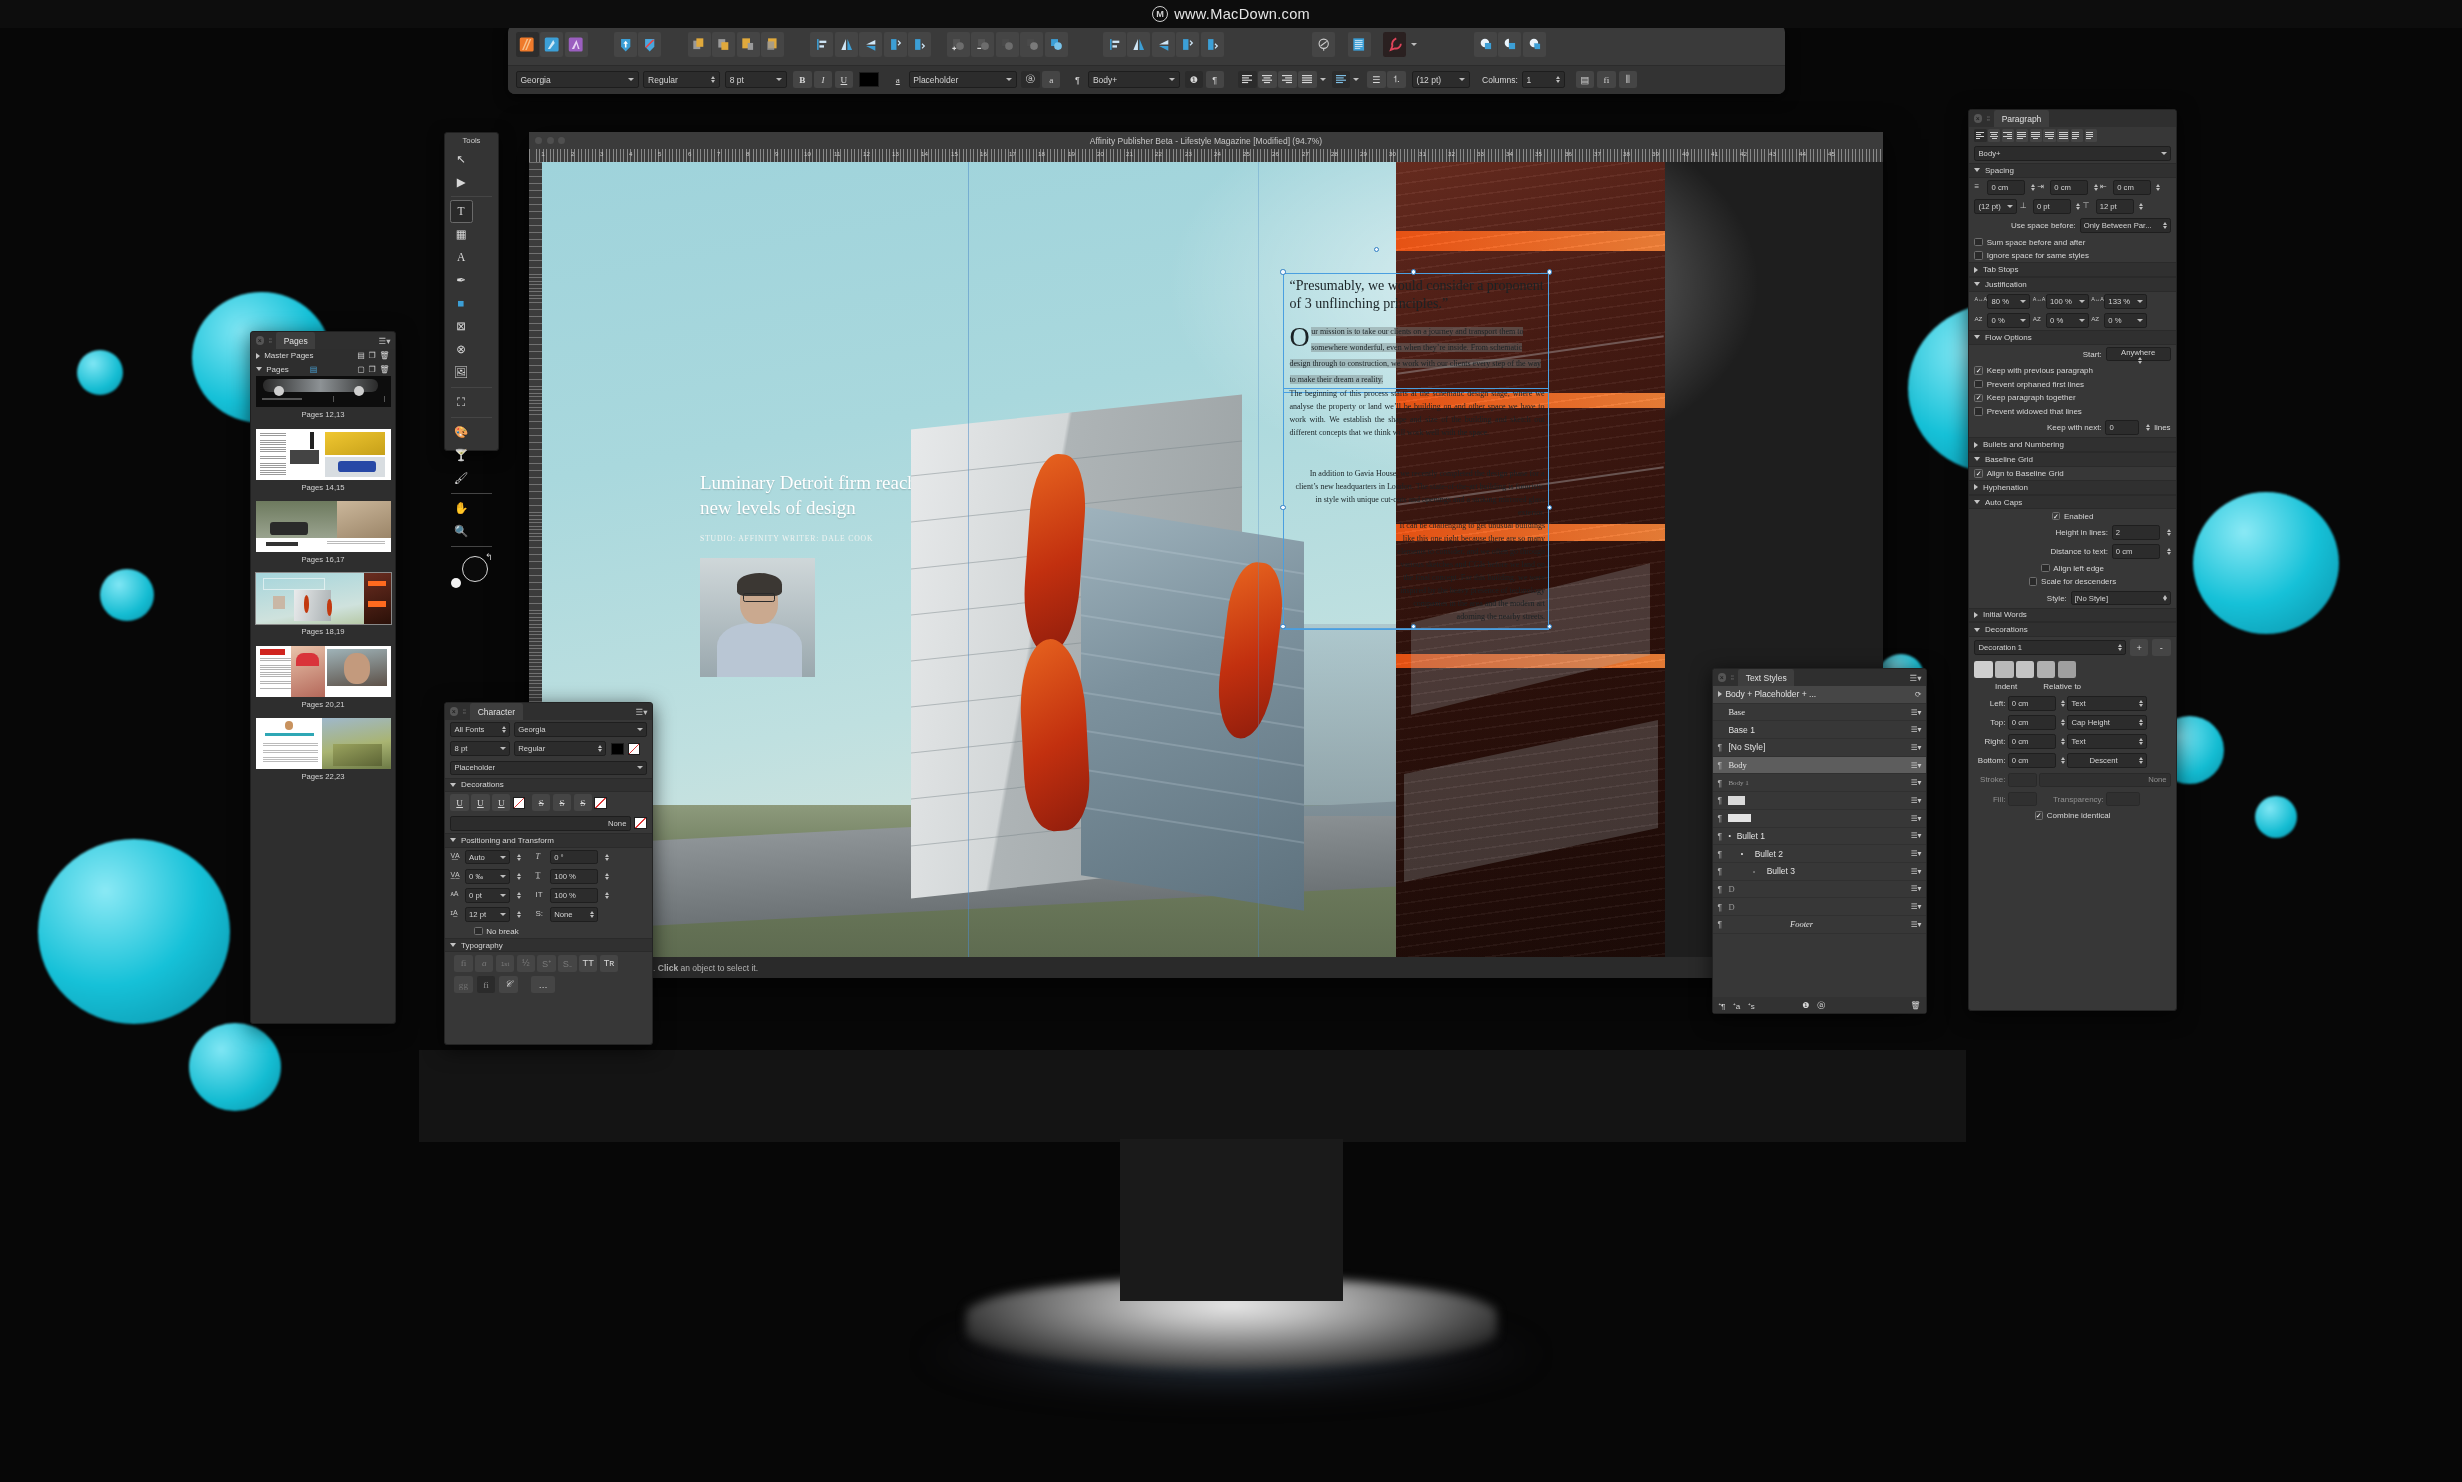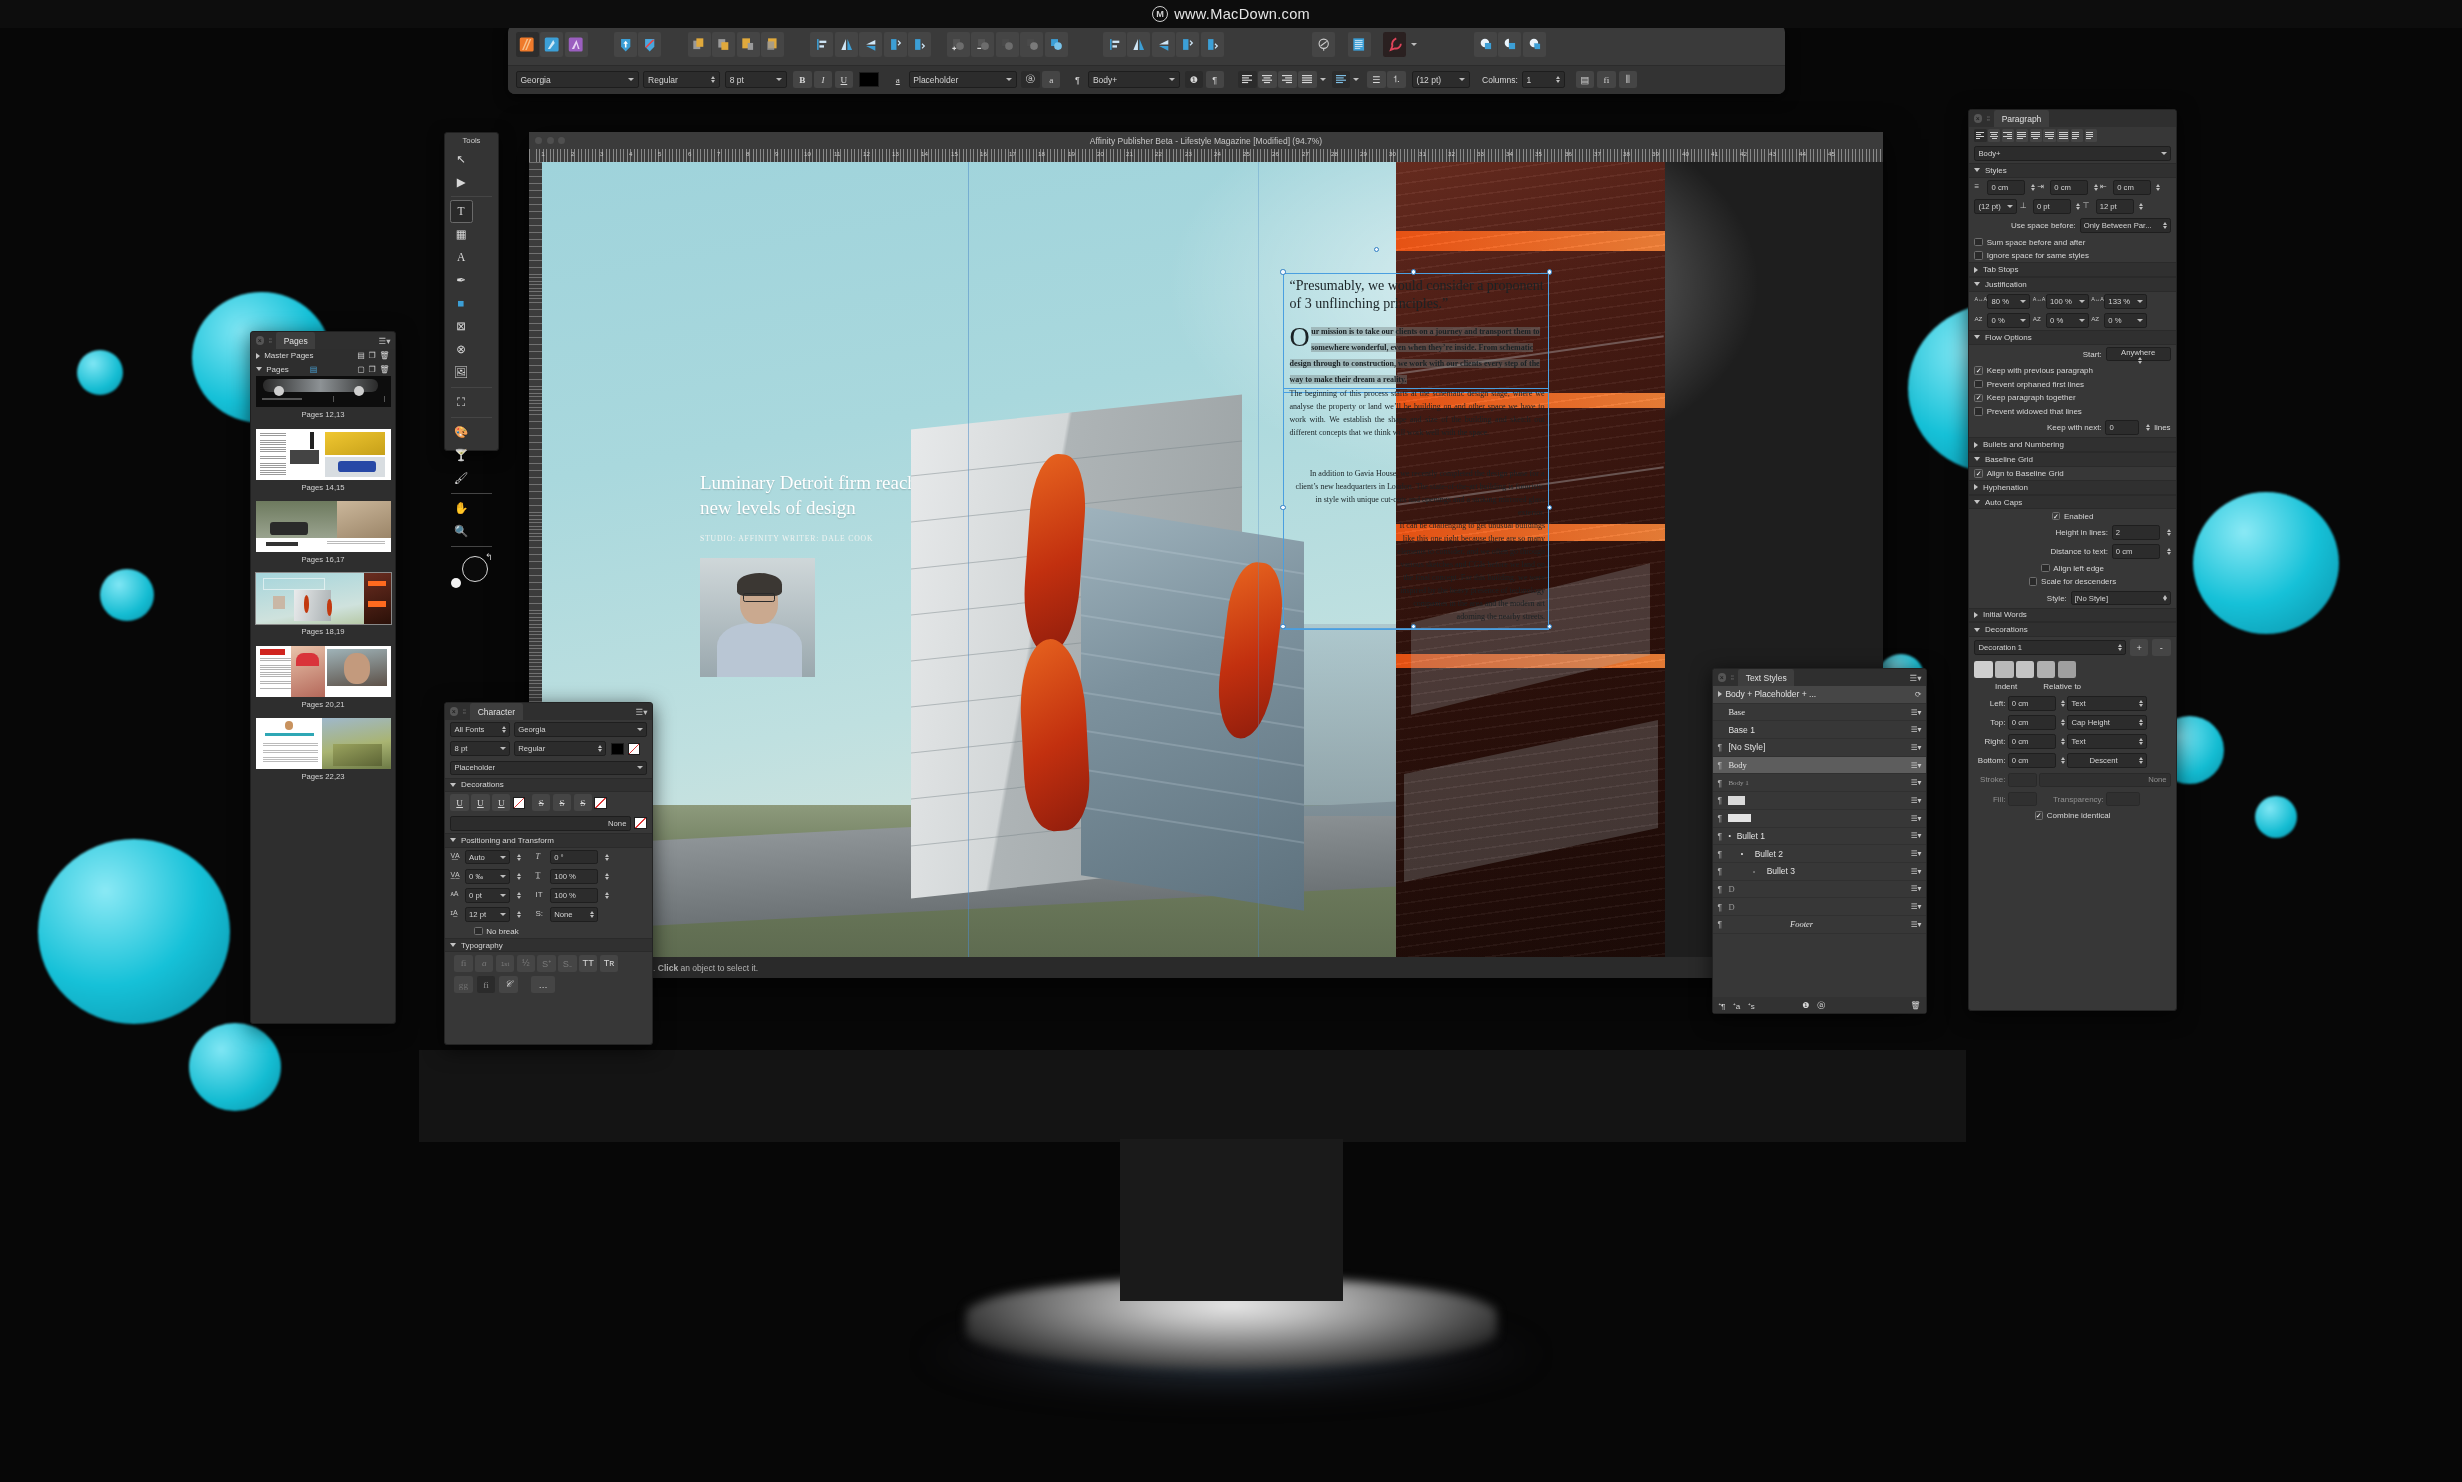--- a/index.html
+++ b/index.html
@@ -778,21 +778,21 @@
         <div class="handle" style="left:-7.7px;top:231px;"></div>
         <div class="handle" style="left:259px;top:231px;"></div>
         <div class="handle" style="left:-7.7px;top:350px;"></div>
         <div class="handle" style="left:123px;top:350px;"></div>
         <div class="handle" style="left:259px;top:350px;"></div>
 
         <div class="tfline" style="position:absolute;left:1.5px;top:3.1px;width:255px;font-size:14px;line-height:1.28;">“Presumably, we would consider a proponent of 3 unflinching principles.”</div>
 
         <div style="position:absolute;left:1.5px;top:49px;width:254px;">
           <span class="tfline" style="float:left;font-size:28px;line-height:.85;margin:2.3px 1.5px 0 0;">O</span>
-          <span class="tfline hl" style="font-size:8px;line-height:1.62;font-weight:bold;">ur mission is to take our clients on a journey and transport them to somewhere wonderful, even when they’re inside. From schematic design through to construction, we work with our clients every step of the way to make their dream a reality.</span>
+          <span class="tfline hl" style="font-size:8px;line-height:1.62;">ur mission is to take our clients on a journey and transport them to somewhere wonderful, even when they’re inside. From schematic design through to construction, we work with our clients every step of the way to make their dream a reality.</span>
         </div>
 
         <div class="tfline" style="position:absolute;left:1.5px;top:114px;width:255px;font-size:8px;line-height:1.62;text-align:justify;">The beginning of this process starts at the schematic design stage, where we analyse the property or land we’ll be building on and other space we have to work with. We establish the shape and size of the building and sketch out different concepts that we think will work well with the space.</div>
 
         <div class="tfline" style="position:absolute;left:1.5px;top:194px;width:255px;font-size:8px;line-height:1.62;text-align:right;">In addition to Gavia House, we recently completed the design phase for a client’s new headquarters in London. The state-of-the-art building is futuristic in style with unique cut-outs and openings and a striking mirrored glass exterior.</div>
 
         <div class="tfline" style="position:absolute;left:108px;top:246px;width:149px;font-size:8px;line-height:1.62;text-align:right;">It can be challenging to get unusual buildings like this one right because there are so many elements to consider, and we often go through various sketches and CGIs before we land on the final concept. For this building, we were inspired by the heavy presence of technology companies in the area and the modern art adorning the nearby streets.</div>
       </div>
 
       <div style="position:absolute;left:426px;top:0;width:0.8px;height:796px;background:rgba(80,140,200,.55);"></div>
@@ -1138,21 +1138,21 @@
   </div>
   <div class="row">
     <div class="ctl" style="flex:1;">
       <span style="flex:1">Body+</span>
         <span class="caret"></span>
     </div>
   </div>
 
   <div class="sect">
     <span class="tri open"></span>
-    <span>Styles</span>
+    <span>Spacing</span>
   </div>
   <div class="row" style="gap:2.3px;">
     <span class="ico">≡</span>
     <div class="ctl" style="width:38px;">
         <span style="flex:1">0 cm</span>
       </div>
     <span class="stepper">
         <i class="u"></i>
         <i class="d"></i>
       </span>

